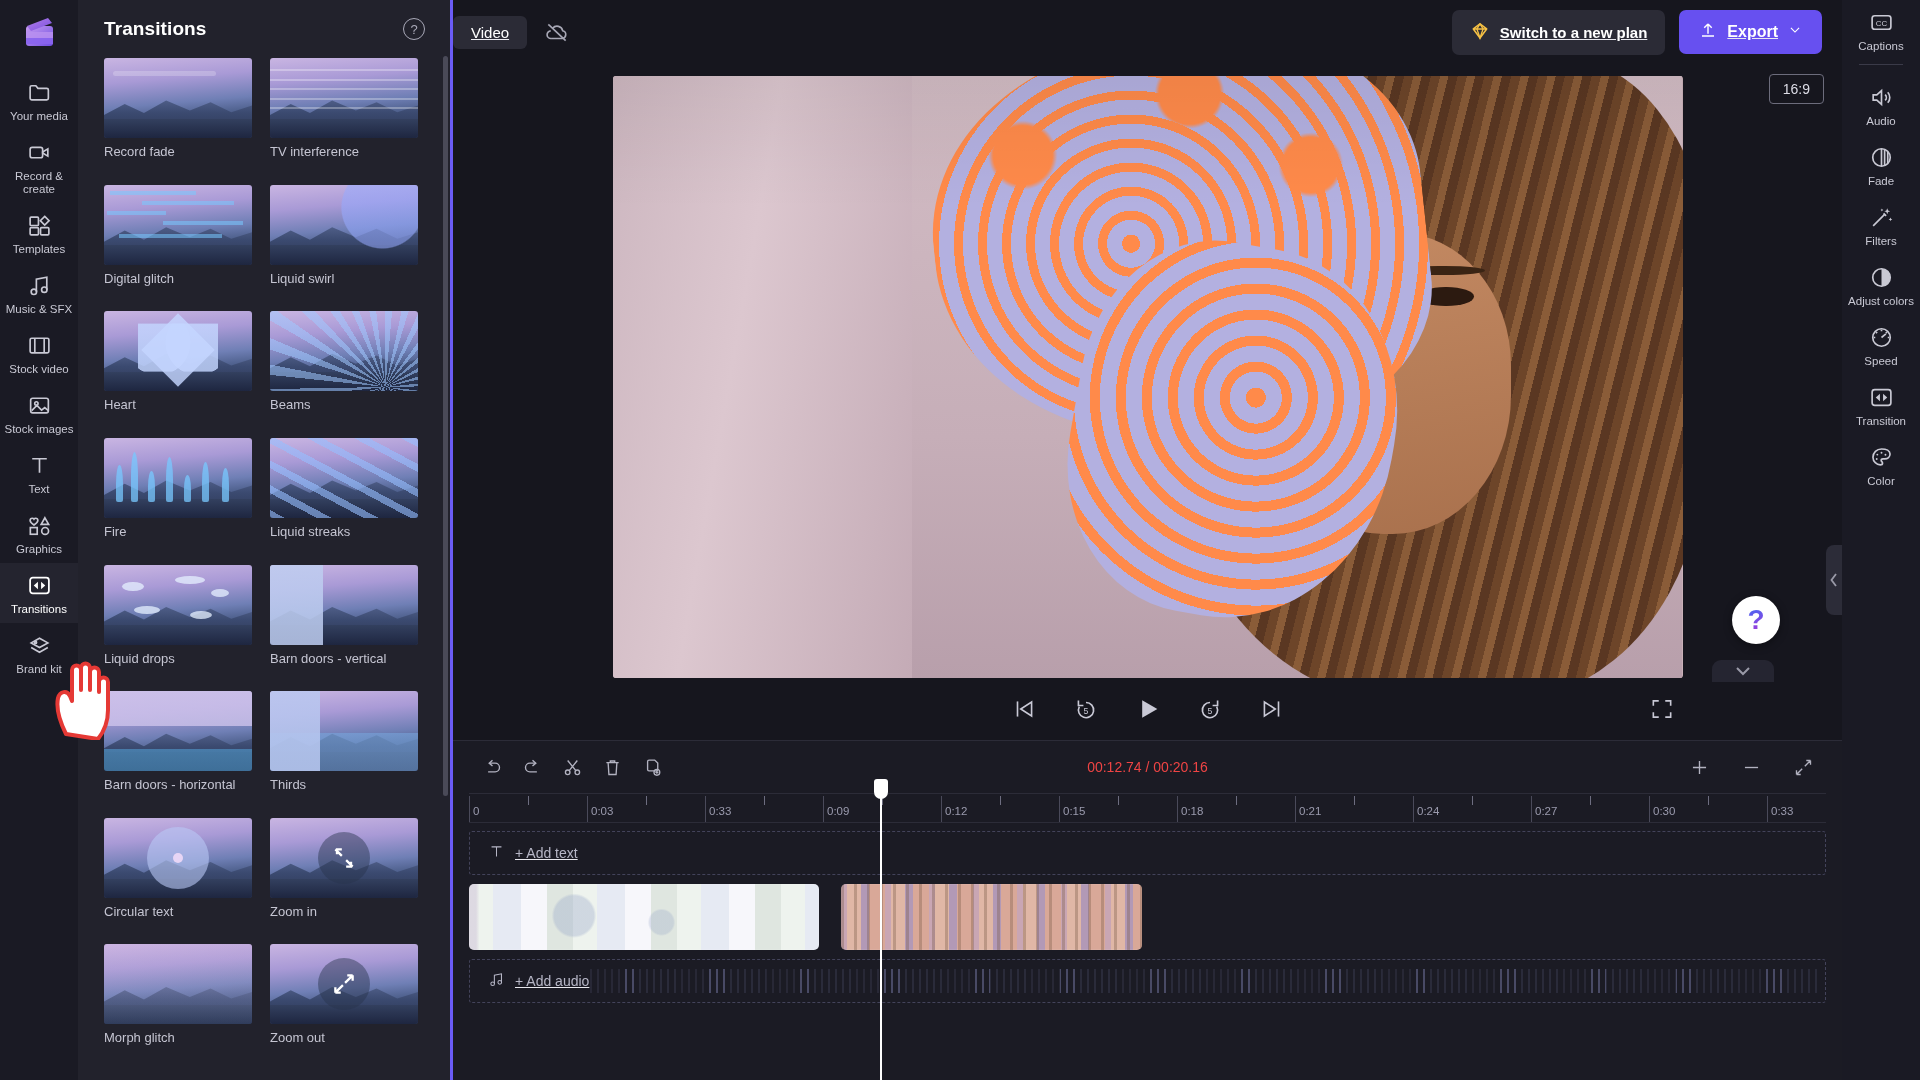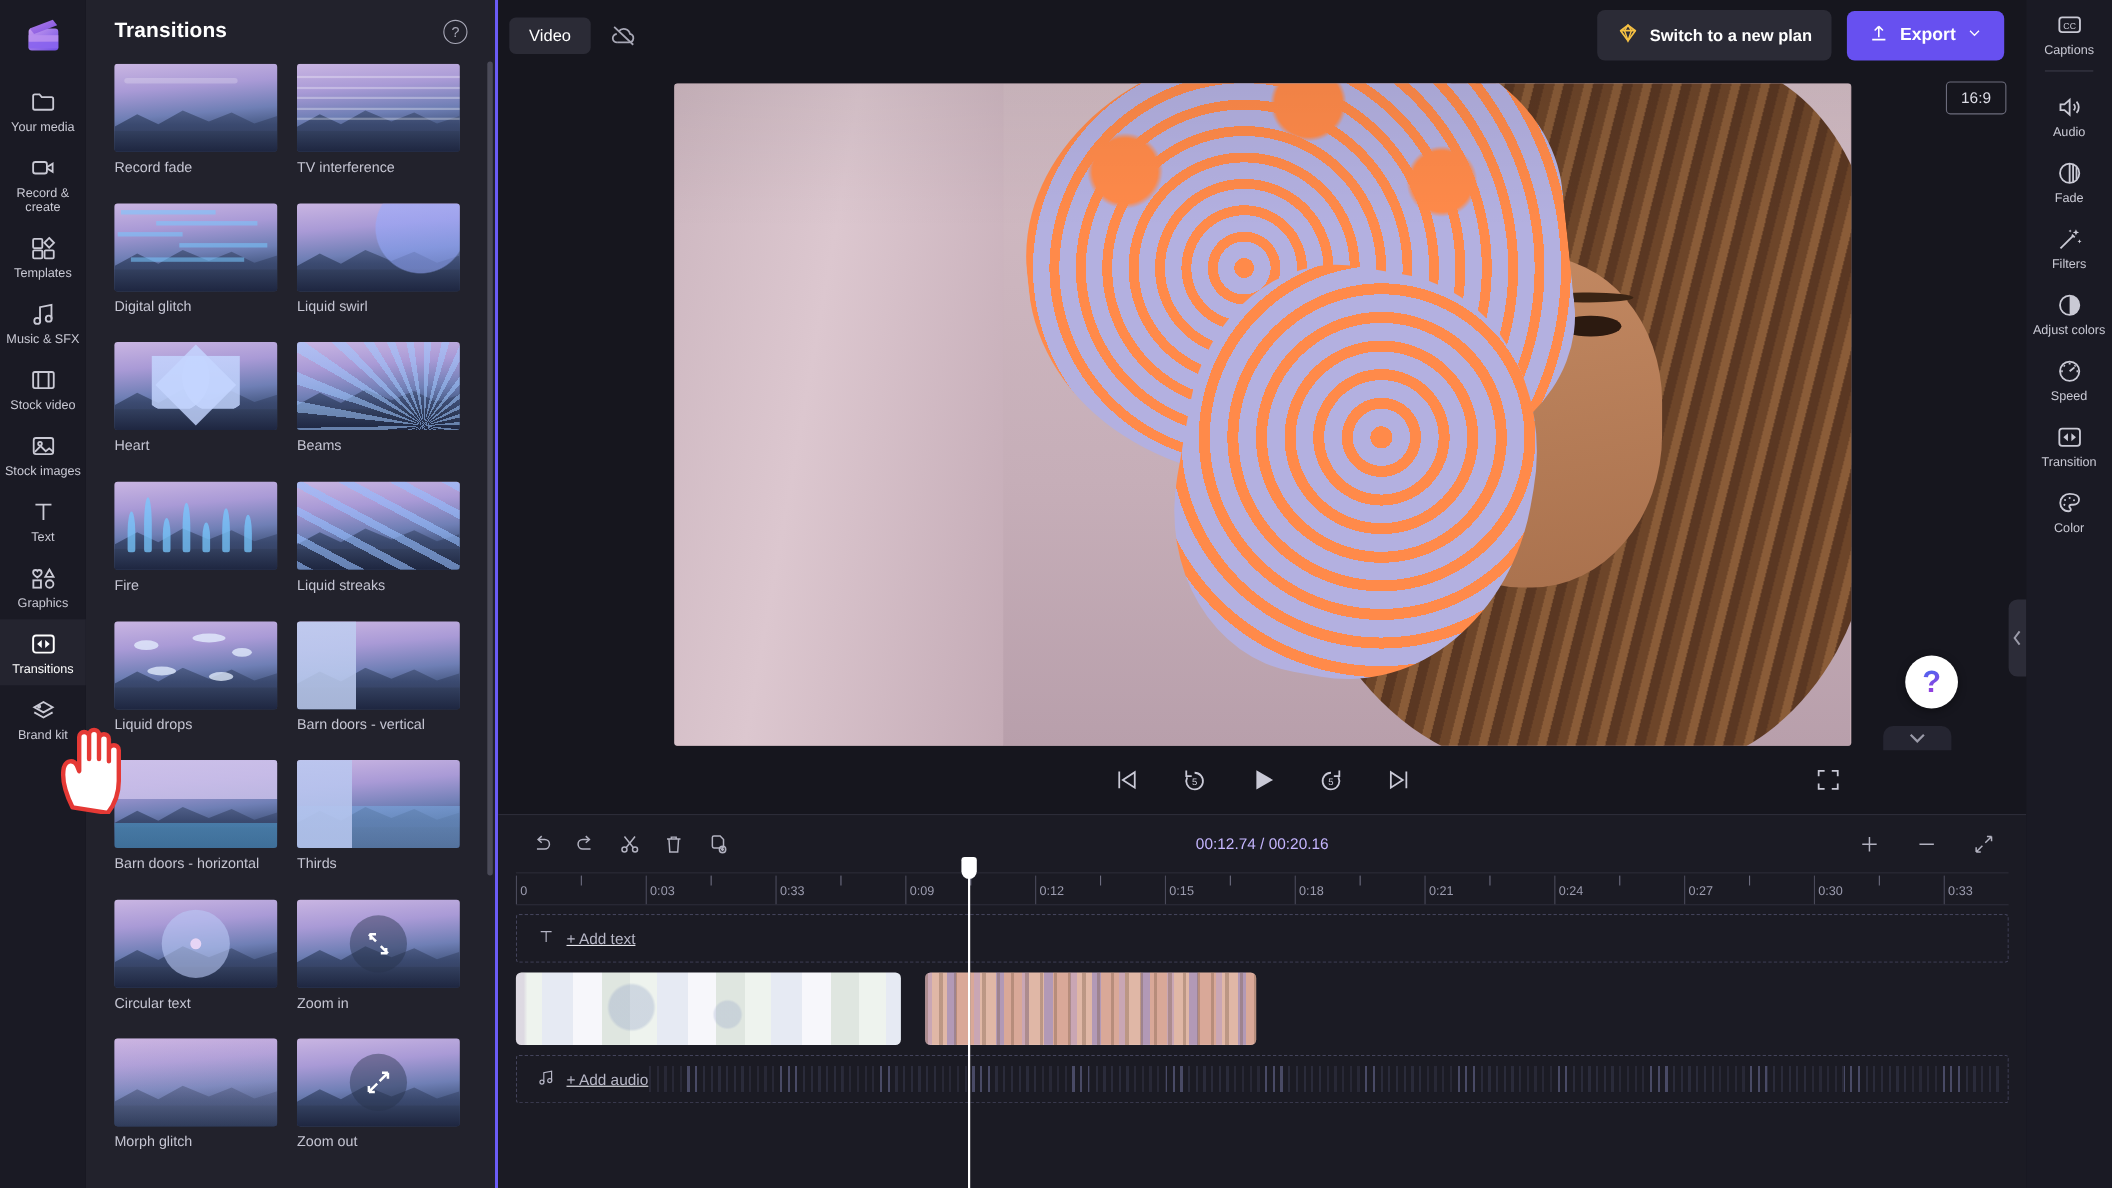--- a/index.html
+++ b/index.html
@@ -124,21 +124,21 @@
   .ov-zoom svg { width:26px;height:26px;stroke:#fff;stroke-width:2.1;fill:none; }
 
   .panel-scroll {
     position: absolute; right: 5px; top: 56px; width: 5px; height: 740px;
     background: #4a4a58; border-radius: 3px;
   }
   .panel-edge { position:absolute; right:0; top:0; width:3px; height:1080px; background:#6b5cf6; }
 
   
   .center { flex: 1 1 auto; height: 1080px; display: flex; flex-direction: column; background: #16161e; position: relative; }
-  .topbar { height: 64px; display: flex; align-items: center; padding: 0 20px 0 10px; }
+  .topbar { height: 64px; display: flex; align-items: center; padding: 0 20px 0 0; text-decoration: underline; }
   .tab-video {
     background: #2b2b36; color: #ffffff; font-size: 15px; padding: 8px 18px; border-radius: 6px; cursor:pointer;
   }
   .cloud-off { margin-left: 16px; width: 28px; height: 28px; display:flex; align-items:center; justify-content:center; }
   .cloud-off svg { width: 26px; height: 26px; stroke:#a7a7b5; stroke-width:1.5; fill:none; }
   .top-spacer { flex: 1 1 auto; }
   .btn-plan {
     display:flex; align-items:center; gap:10px; background:#2b2b36; color:#fff;
     font-size:15px; font-weight:600; padding:11px 18px; border-radius:7px; cursor:pointer;
   }
@@ -220,21 +220,21 @@
     border-radius: 9px 9px 0 0; display:flex; align-items:center; justify-content:center; cursor:pointer;
   }
   .stage-collapse svg { width:14px;height:10px;stroke:#9a9aa8;stroke-width:2;fill:none; }
 
   
   .timeline { height: 340px; background:#1b1b24; border-top:1px solid #2c2c38; position:relative; }
   .tl-toolbar { height: 52px; display:flex; align-items:center; padding: 0 22px; position:relative; }
   .tl-tool { width:34px; height:34px; display:flex;align-items:center;justify-content:center;cursor:pointer; margin-right:6px;}
   .tl-tool svg { width:21px;height:21px;stroke:#b2b2c0;stroke-width:1.55;fill:none; }
   .tl-time {
-    position:absolute; left:0; right:0; text-align:center; font-size:14px; color:#c4b5fd; pointer-events:none;
+    position:absolute; left:0; right:0; text-align:center; font-size:14px; color:#ef4444; pointer-events:none;
   }
   .tl-right { margin-left:auto; display:flex; align-items:center; gap:18px; }
   .tl-right .tl-tool { margin-right:0; }
 
   .tl-ruler { height:30px; position:relative; border-top:1px solid #2c2c38; border-bottom:1px solid #2c2c38; margin: 0 16px; }
   .tick { position:absolute; top:0; height:30px; }
   .tick .line { position:absolute; left:0; top:2px; width:1px; height:9px; background:#6d6d80; }
   .tick.major .line { top:2px; height:26px; background:#4a4a5a; }
   .tick .lbl { position:absolute; left:4px; top:11px; font-size:11.5px; color:#9b9bae; white-space:nowrap; }
 

